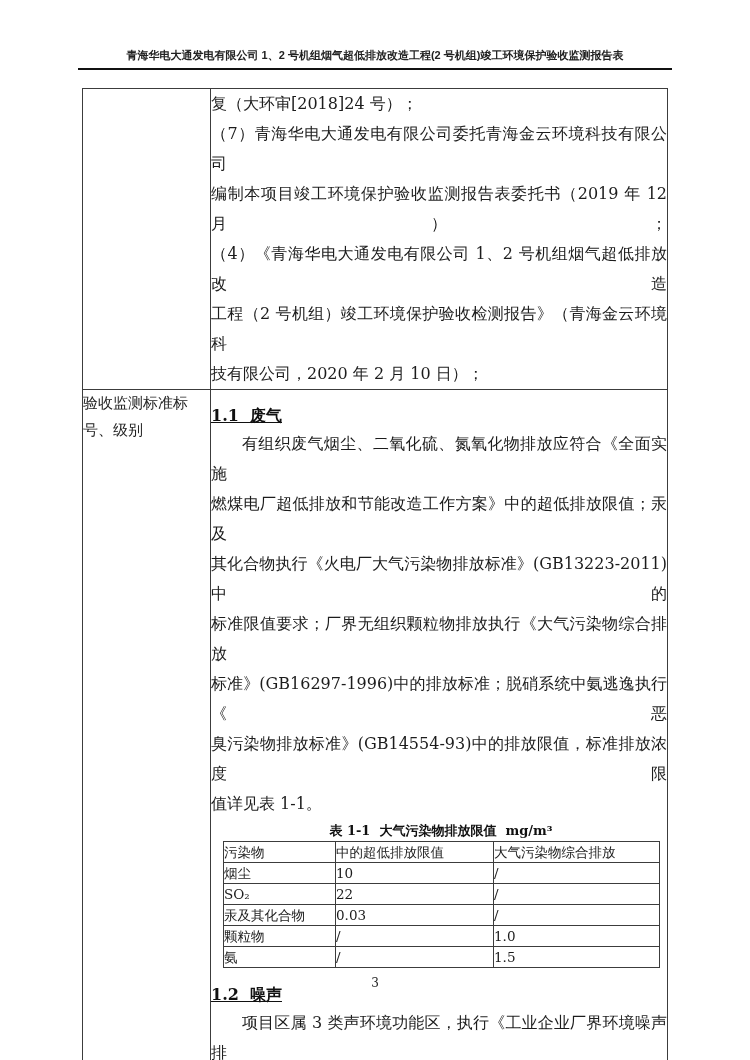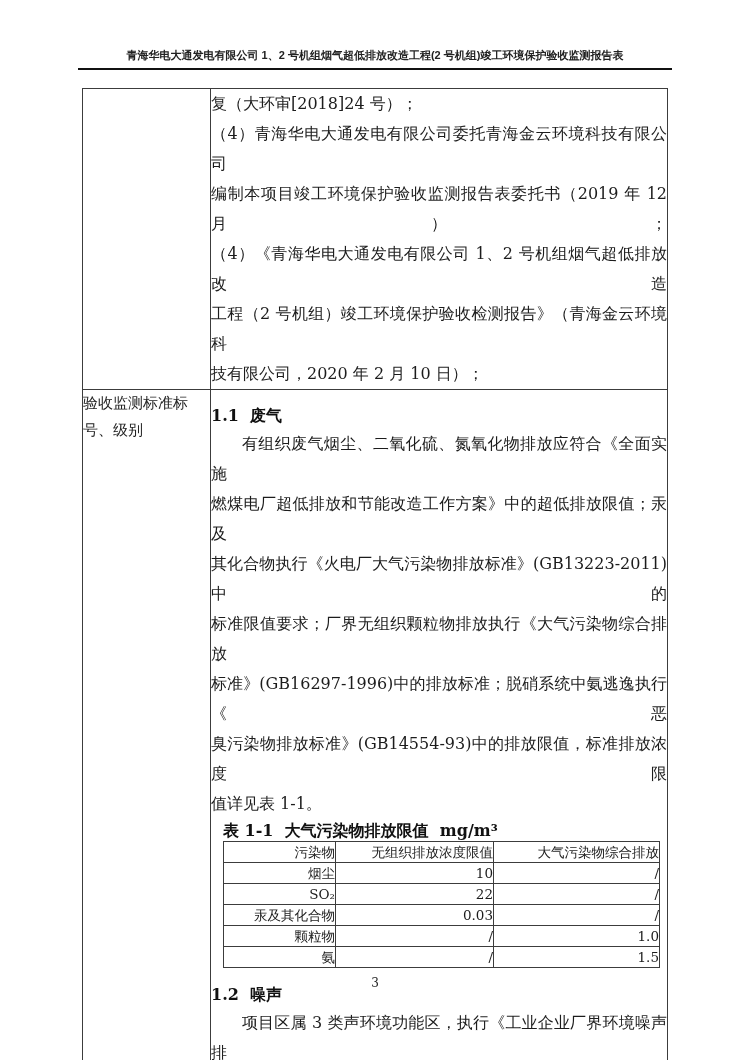--- a/index.html
+++ b/index.html
@@ -35,36 +35,36 @@
 
   .bline {
     font-size:16px; line-height:30px; color:#1c1c1c;
     text-align:justify; text-align-last:justify; white-space:pre-wrap;
   }
   .bline.short { text-align-last:left; }
   .bline.indent { text-indent:31px; }
 
   .sec-heading {
     font-size:16px; font-weight:bold; line-height:26px; margin-top:13px;
-    white-space:pre-wrap; color:#111;
+    white-space:pre-wrap; color:#111;text-decoration:underline;
   }
   .sec-heading.second { margin-top:14px; }
 
   .tbl-caption {
-    font-size:16px; font-weight:bold; 
+    font-size:13px; font-weight:bold; text-align:center;
     margin:2px 0 0 12px; width:436px; line-height:20px; white-space:pre-wrap;
     color:#111;
   }
   table.inner-table {
     border-collapse:collapse; table-layout:fixed;
     margin:0 0 0 12px; width:436px;
     font-size:13.5px; color:#1c1c1c;
   }
   table.inner-table td {
-    border:1px solid #3c3c3c; text-align:right; vertical-align:middle;
+    border:1px solid #3c3c3c; text-align:left; vertical-align:middle;
     padding:0; height:20px; line-height:20px; font-weight:normal;
   }
 
   .page-number {
     position:absolute; top:976px; left:0; width:750px;
     text-align:center; font-size:12px; color:#222;
   }
 </style>
 </head>
 <body>
@@ -77,21 +77,21 @@
   <table class="main-table">
     <colgroup>
         <col style="width:128px">
         <col>
       </colgroup>
     <tbody>
       <tr class="r1">
         <td class="label-cell"></td>
         <td class="content-cell">
           <div class="bline short">复（大环审[2018]24 号）；</div>
-          <div class="bline">（4）青海华电大通发电有限公司委托青海金云环境科技有限公司</div>
+          <div class="bline">（7）青海华电大通发电有限公司委托青海金云环境科技有限公司</div>
           <div class="bline">编制本项目竣工环境保护验收监测报告表委托书（2019 年 12 月）；</div>
           <div class="bline">（4）《青海华电大通发电有限公司 1、2 号机组烟气超低排放改造</div>
           <div class="bline">工程（2 号机组）竣工环境保护验收检测报告》（青海金云环境科</div>
           <div class="bline short">技有限公司，2020 年 2 月 10 日）；</div>
         </td>
       </tr>
       <tr class="r2">
         <td class="label-cell">
           <div>验收监测标准标</div>
           <div>号、级别</div>
@@ -112,21 +112,21 @@
 
           <table class="inner-table t1">
             <colgroup>
                 <col style="width:112px">
                 <col style="width:158px">
                 <col style="width:166px">
               </colgroup>
             <tbody>
               <tr>
                 <td>污染物</td>
-                <td>无组织排放浓度限值</td>
+                <td>中的超低排放限值</td>
                 <td>大气污染物综合排放</td>
               </tr>
               <tr>
                 <td>烟尘</td>
                 <td>10</td>
                 <td>/</td>
               </tr>
               <tr>
                 <td>SO₂</td>
                 <td>22</td>

